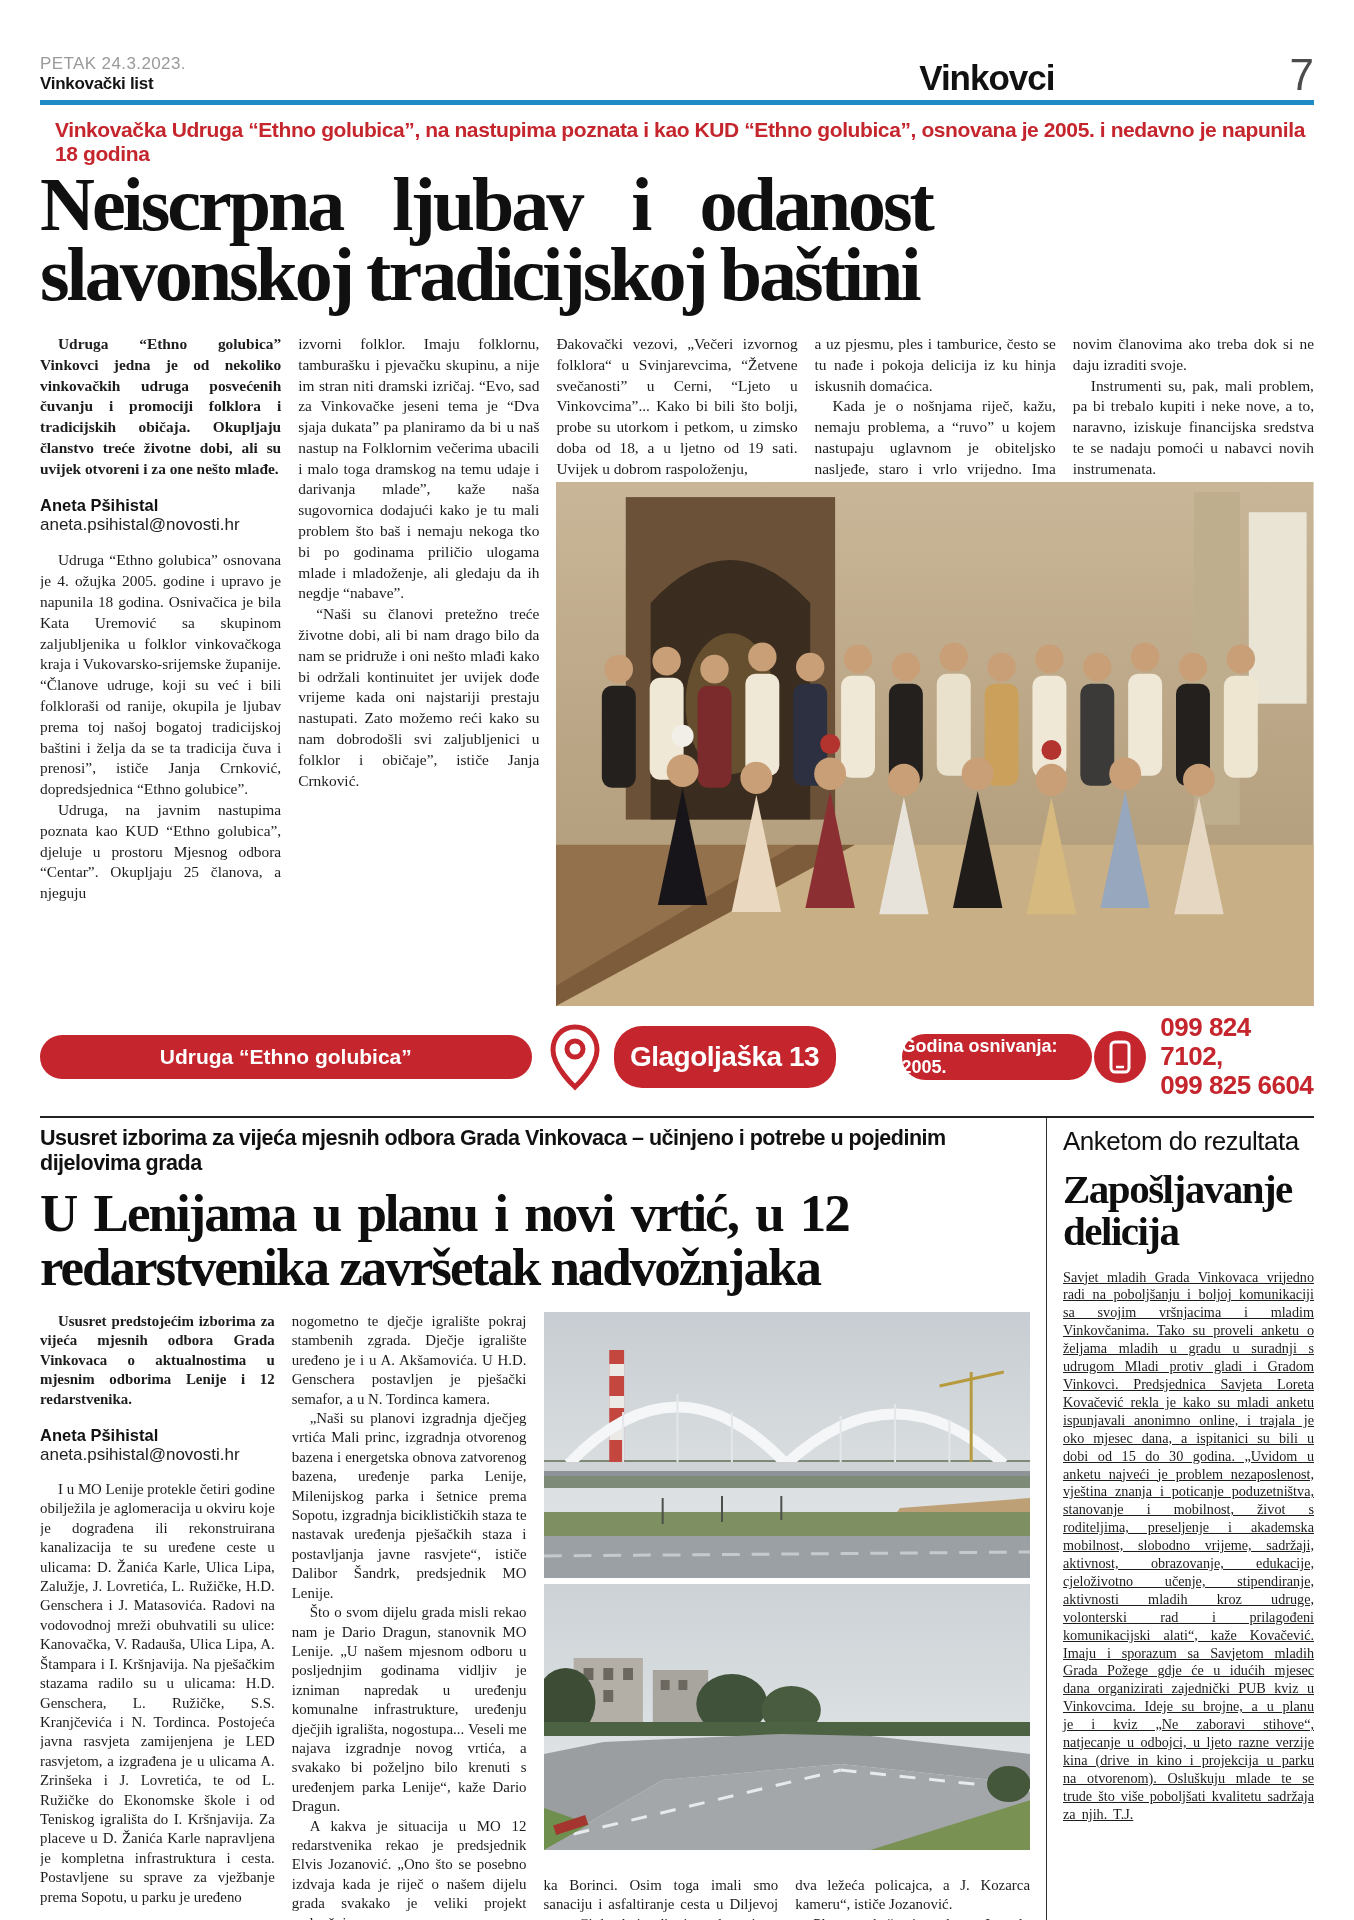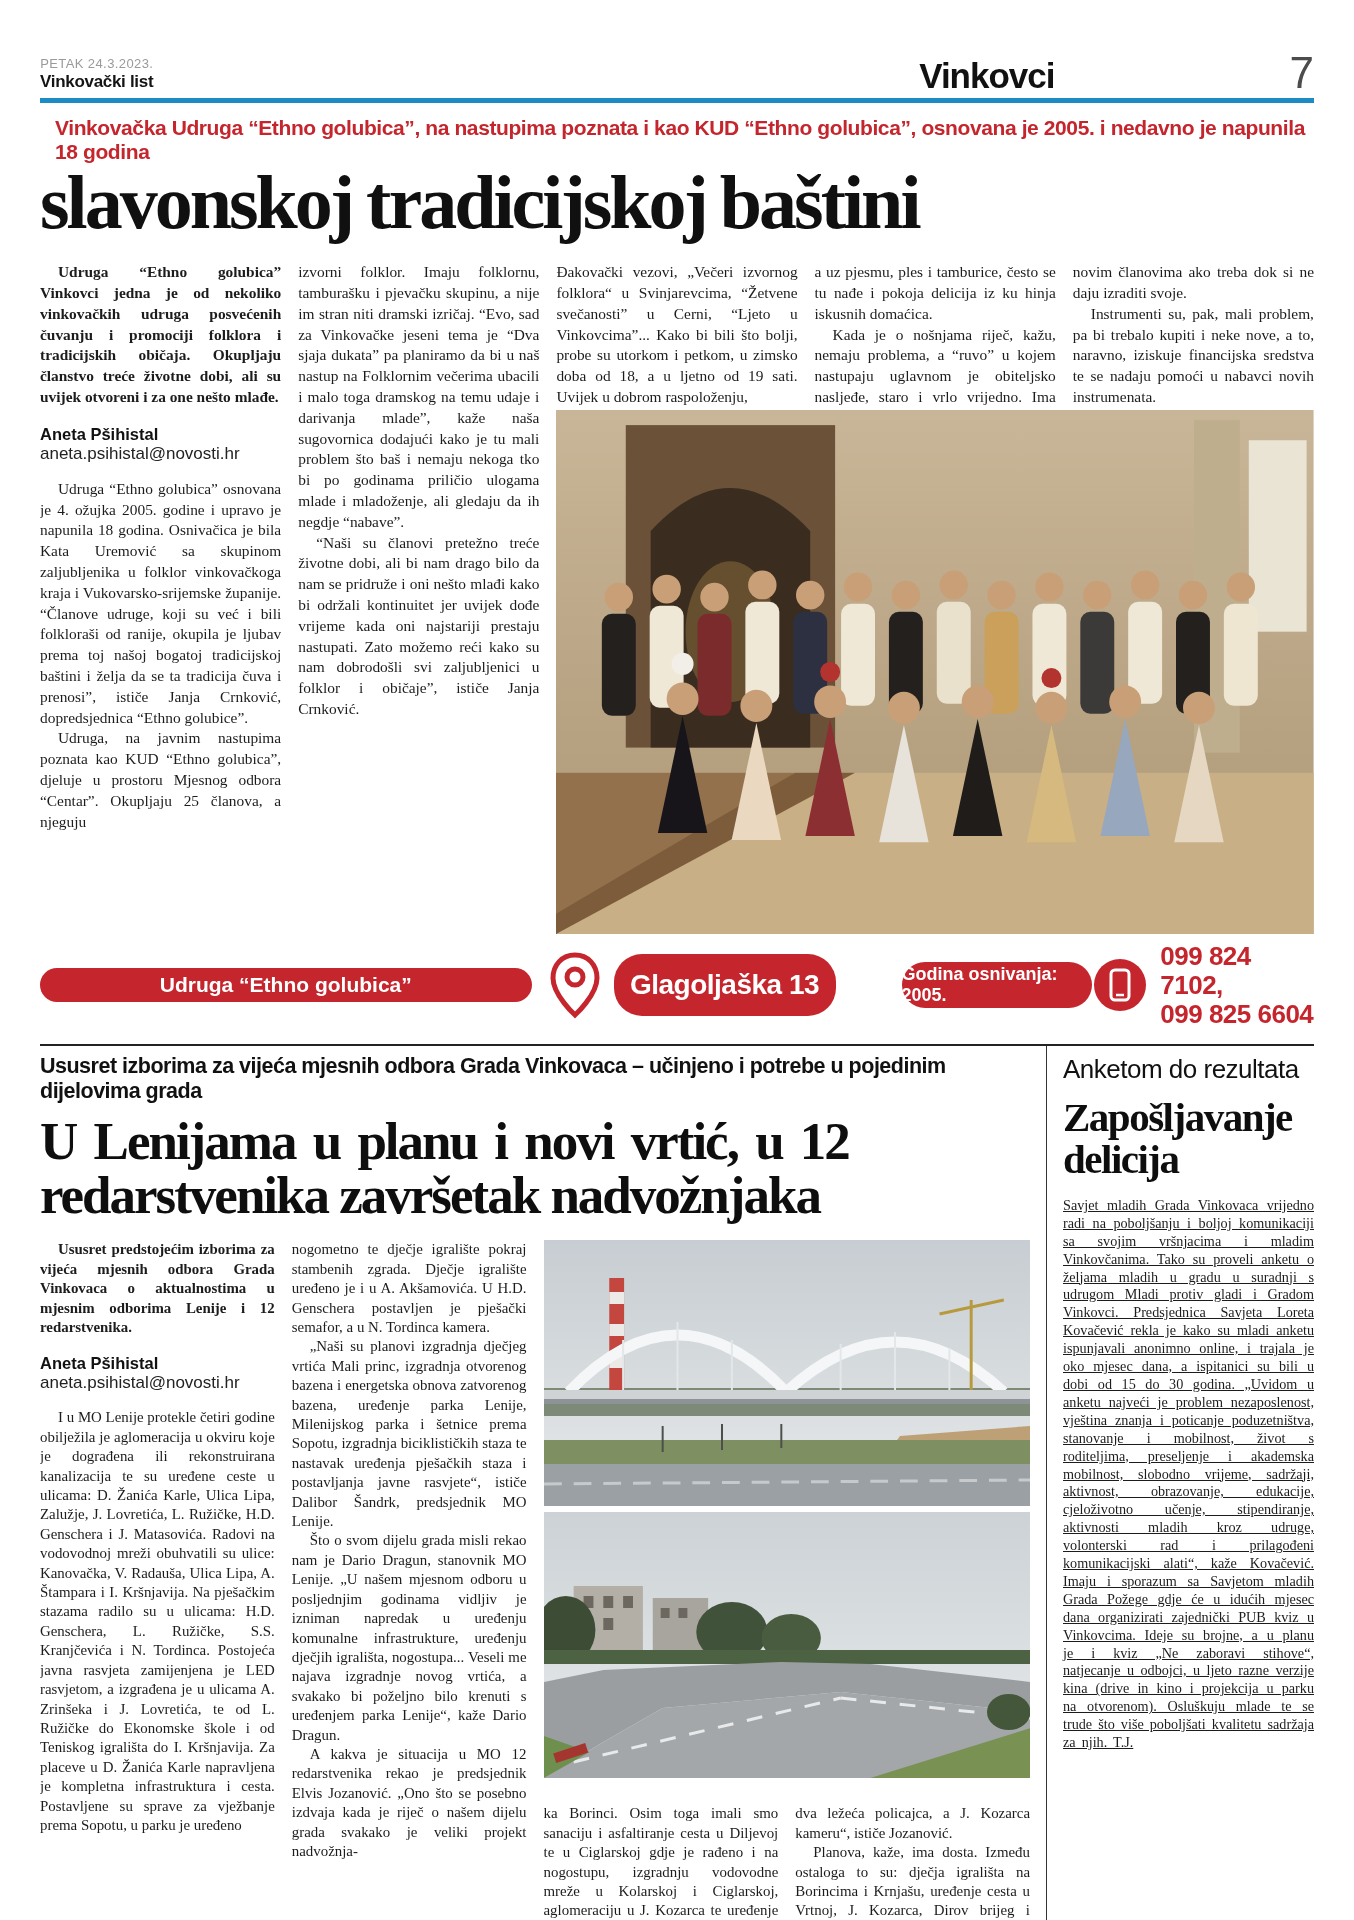--- a/index.html
+++ b/index.html
@@ -8,21 +8,21 @@
     --ink:#1c1c1c;
   }
   *{box-sizing:border-box;margin:0;padding:0;}
   html,body{background:#ffffff;}
   body{width:1354px;font-family:"Liberation Serif",serif;color:var(--ink);}
   .page{width:1354px;height:1920px;padding:54px 40px 20px 40px;position:relative;overflow:hidden;background:#fff;}
 
   
   .hdr{display:flex;align-items:flex-end;font-family:"Liberation Sans",sans-serif;}
   .hdr-left{line-height:1.15;}
-  .hdr-date{font-size:13px;color:#9a9a9a;letter-spacing:.4px;text-align:right;}
+  .hdr-date{font-size:17px;color:#9a9a9a;letter-spacing:.4px;text-align:right;}
   .hdr-pub{font-size:17px;font-weight:700;color:#141414;letter-spacing:-.3px;}
   .hdr-sec{margin-left:auto;font-size:35px;font-weight:700;letter-spacing:-1px;color:#111;line-height:.9;}
   .hdr-num{margin-left:235px;font-size:44px;font-weight:400;color:#4c4c4c;line-height:.85;}
   .blue-rule{height:5px;background:var(--blue);margin-top:7px;}
 
   
   .kicker1{margin-top:13px;font-family:"Liberation Sans",sans-serif;font-weight:700;font-size:21px;letter-spacing:-.4px;color:var(--red);margin-left:15px;}
   .headline1{margin-top:4px;font-weight:700;font-size:76px;line-height:.92;letter-spacing:-3px;color:#101010;}
   .hl1-l1{word-spacing:34px;}
   .hl1-l2{word-spacing:-2px;}
@@ -40,21 +40,21 @@
   .lead{font-weight:700;font-size:16.2px;line-height:22.6px;text-align:justify;}
   .lead.ind{text-indent:18px;}
   .byline{margin:17px 0 15px;font-family:"Liberation Sans",sans-serif;}
   .byline .auth{font-weight:700;font-size:16.5px;color:#111;}
   .byline .mail{font-size:17px;color:#222;}
 
   
   .badges{display:flex;align-items:center;margin-top:16px;height:70px;}
   .pill{background:var(--red);color:#fff;border-radius:28px;display:flex;align-items:center;justify-content:center;
         font-family:"Liberation Sans",sans-serif;font-weight:700;}
-  .pill-name{width:505px;height:34px;font-size:21px;}
+  .pill-name{width:505px;height:44px;font-size:21px;}
   .pin-wrap{margin:0 12px 0 16px;display:flex;align-items:center;}
   .pill-addr{width:228px;height:62px;font-size:28px;letter-spacing:-.5px;}
   .pill-founded{width:196px;height:46px;font-size:18px;margin-left:66px;}
   .phone-wrap{margin-left:auto;display:flex;align-items:center;}
   .phone-nums{margin-left:12px;font-family:"Liberation Sans",sans-serif;font-weight:700;font-size:26px;line-height:1.12;color:var(--red);letter-spacing:-.5px;}
 
   
   .sec2{margin-top:24px;border-top:2px solid #222;display:grid;grid-template-columns:1006px 1fr;}
   .a2-main{padding-top:8px;padding-right:16px;}
   .kicker2{font-family:"Liberation Sans",sans-serif;font-weight:700;font-size:21.5px;letter-spacing:-.5px;color:#111;}
@@ -88,20 +88,21 @@
       <div class="hdr-pub">Vinkovački list</div>
     </div>
     <div class="hdr-sec">Vinkovci</div>
     <div class="hdr-num">7</div>
   </div>
   <div class="blue-rule"></div>
 
   <div>
     <div class="kicker1">Vinkovačka Udruga “Ethno golubica”, na nastupima poznata i kao KUD “Ethno golubica”, osnovana je 2005. i nedavno je napunila 18 godina</div>
     <div class="headline1">
+      <div class="hl1-l1">Neiscrpna ljubav i odanost</div>
       <div class="hl1-l2">slavonskoj tradicijskoj baštini</div>
     </div>
 
     <div class="a1-grid bodytext">
       <div class="a1-c1">
         <p class="lead ind">Udruga “Ethno golubica” Vinkovci jedna je od nekoliko vinkovačkih udruga posvećenih čuvanju i promociji folklora i tradicijskih običaja. Okupljaju članstvo treće životne dobi, ali su uvijek otvoreni i za one nešto mlađe.</p>
         <div class="byline">
           <div class="auth">Aneta Pšihistal</div>
           <div class="mail">aneta.psihistal@novosti.hr</div>
         </div>

